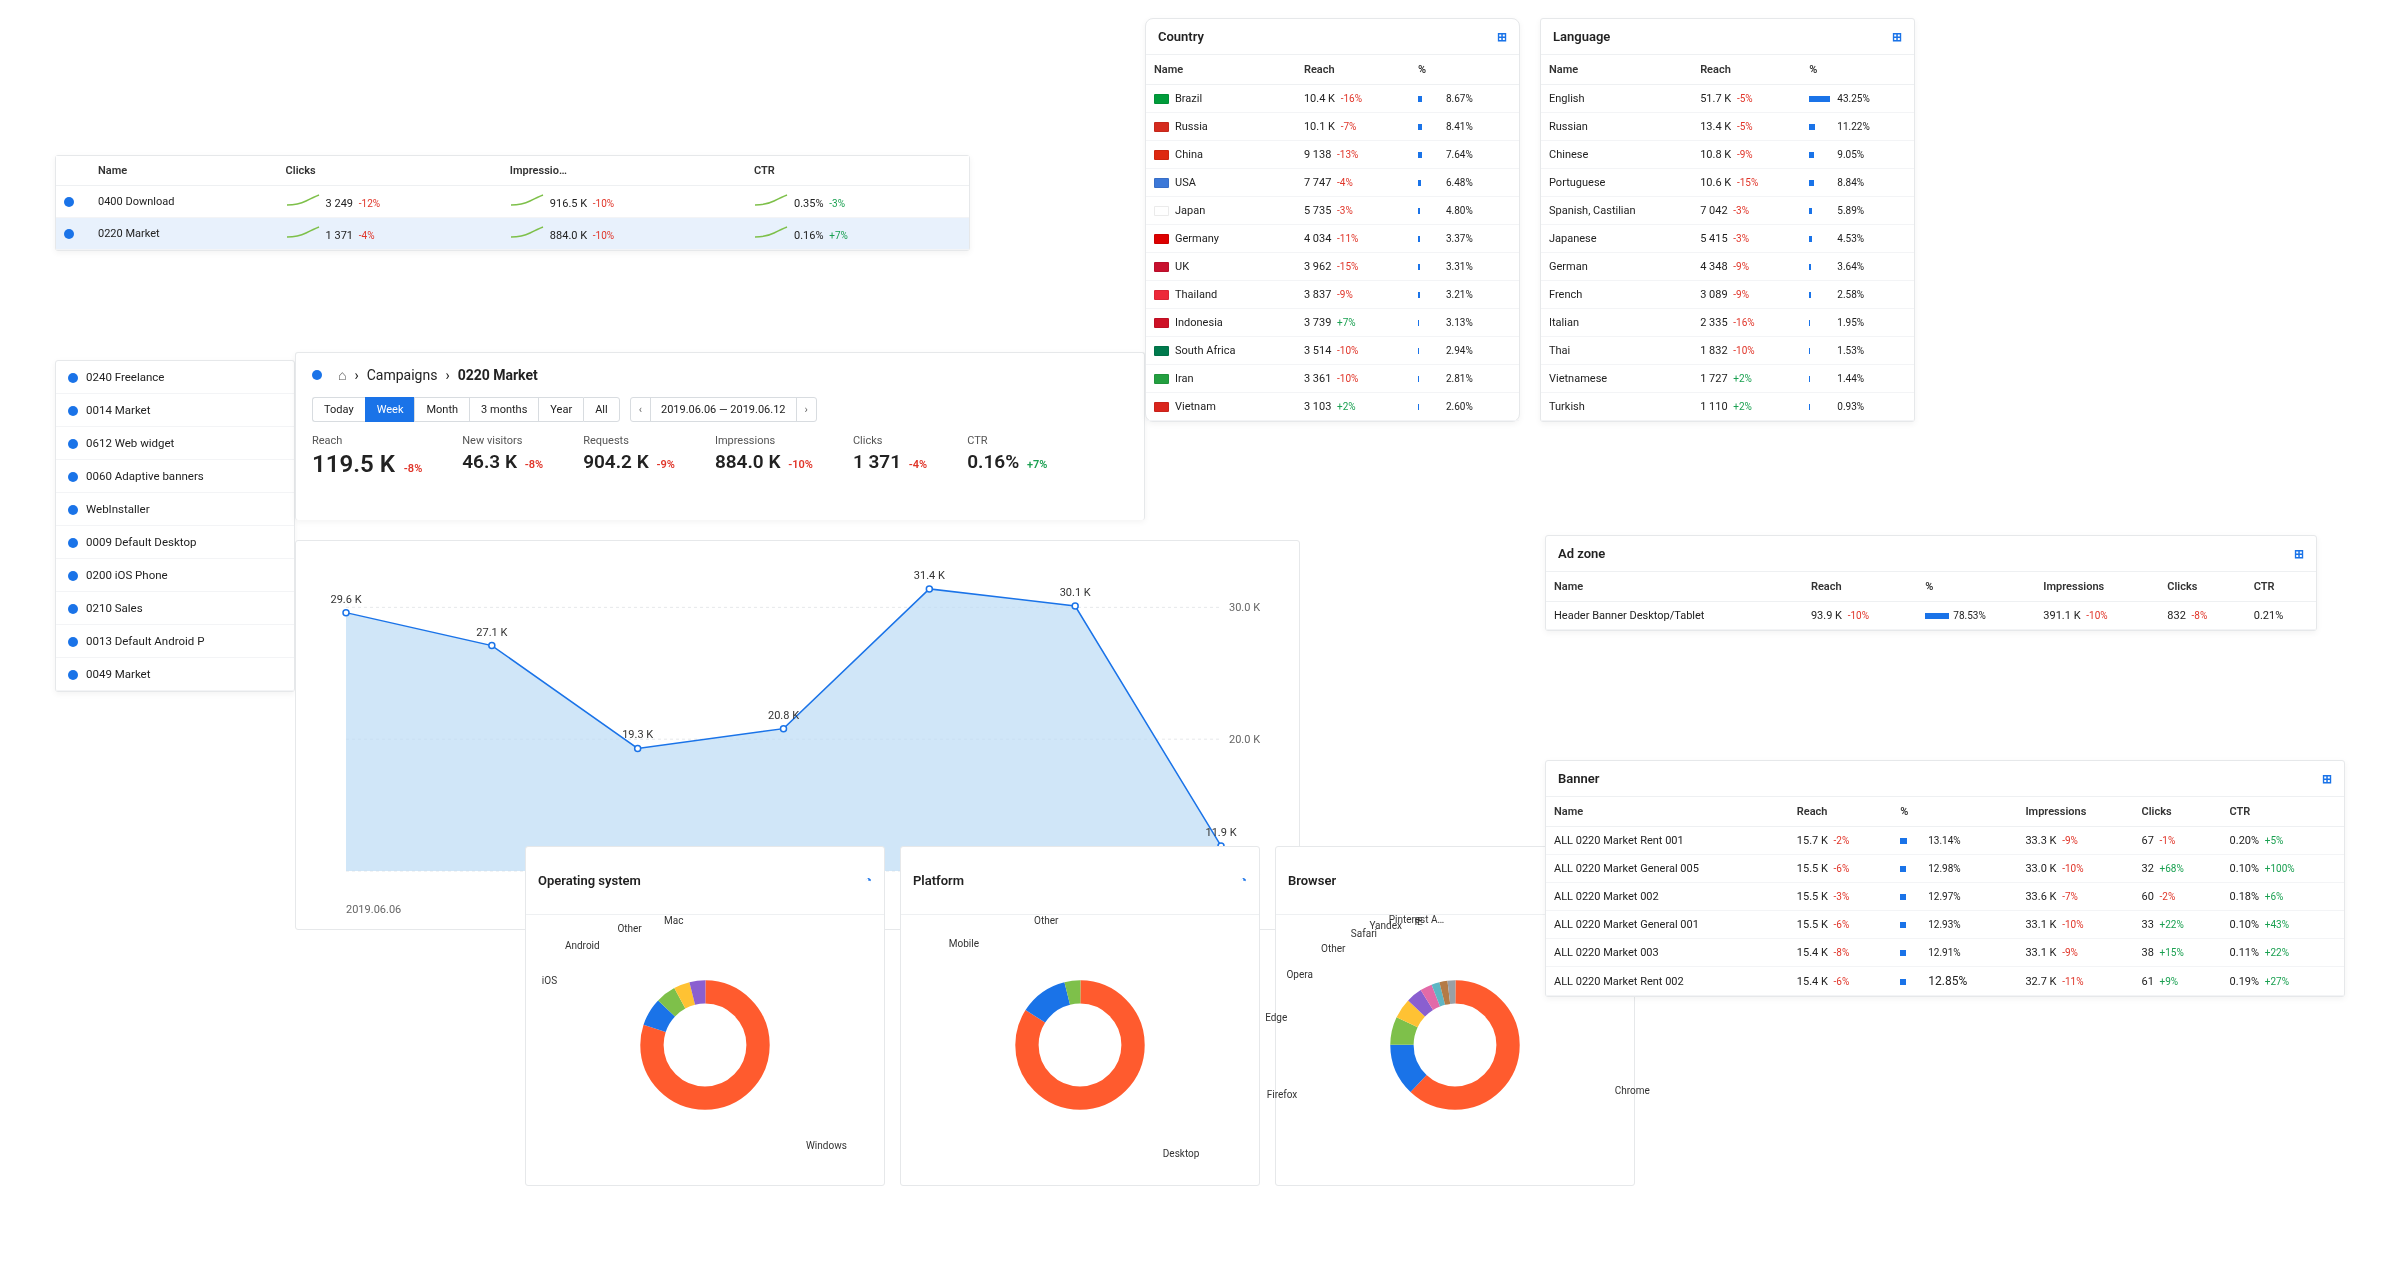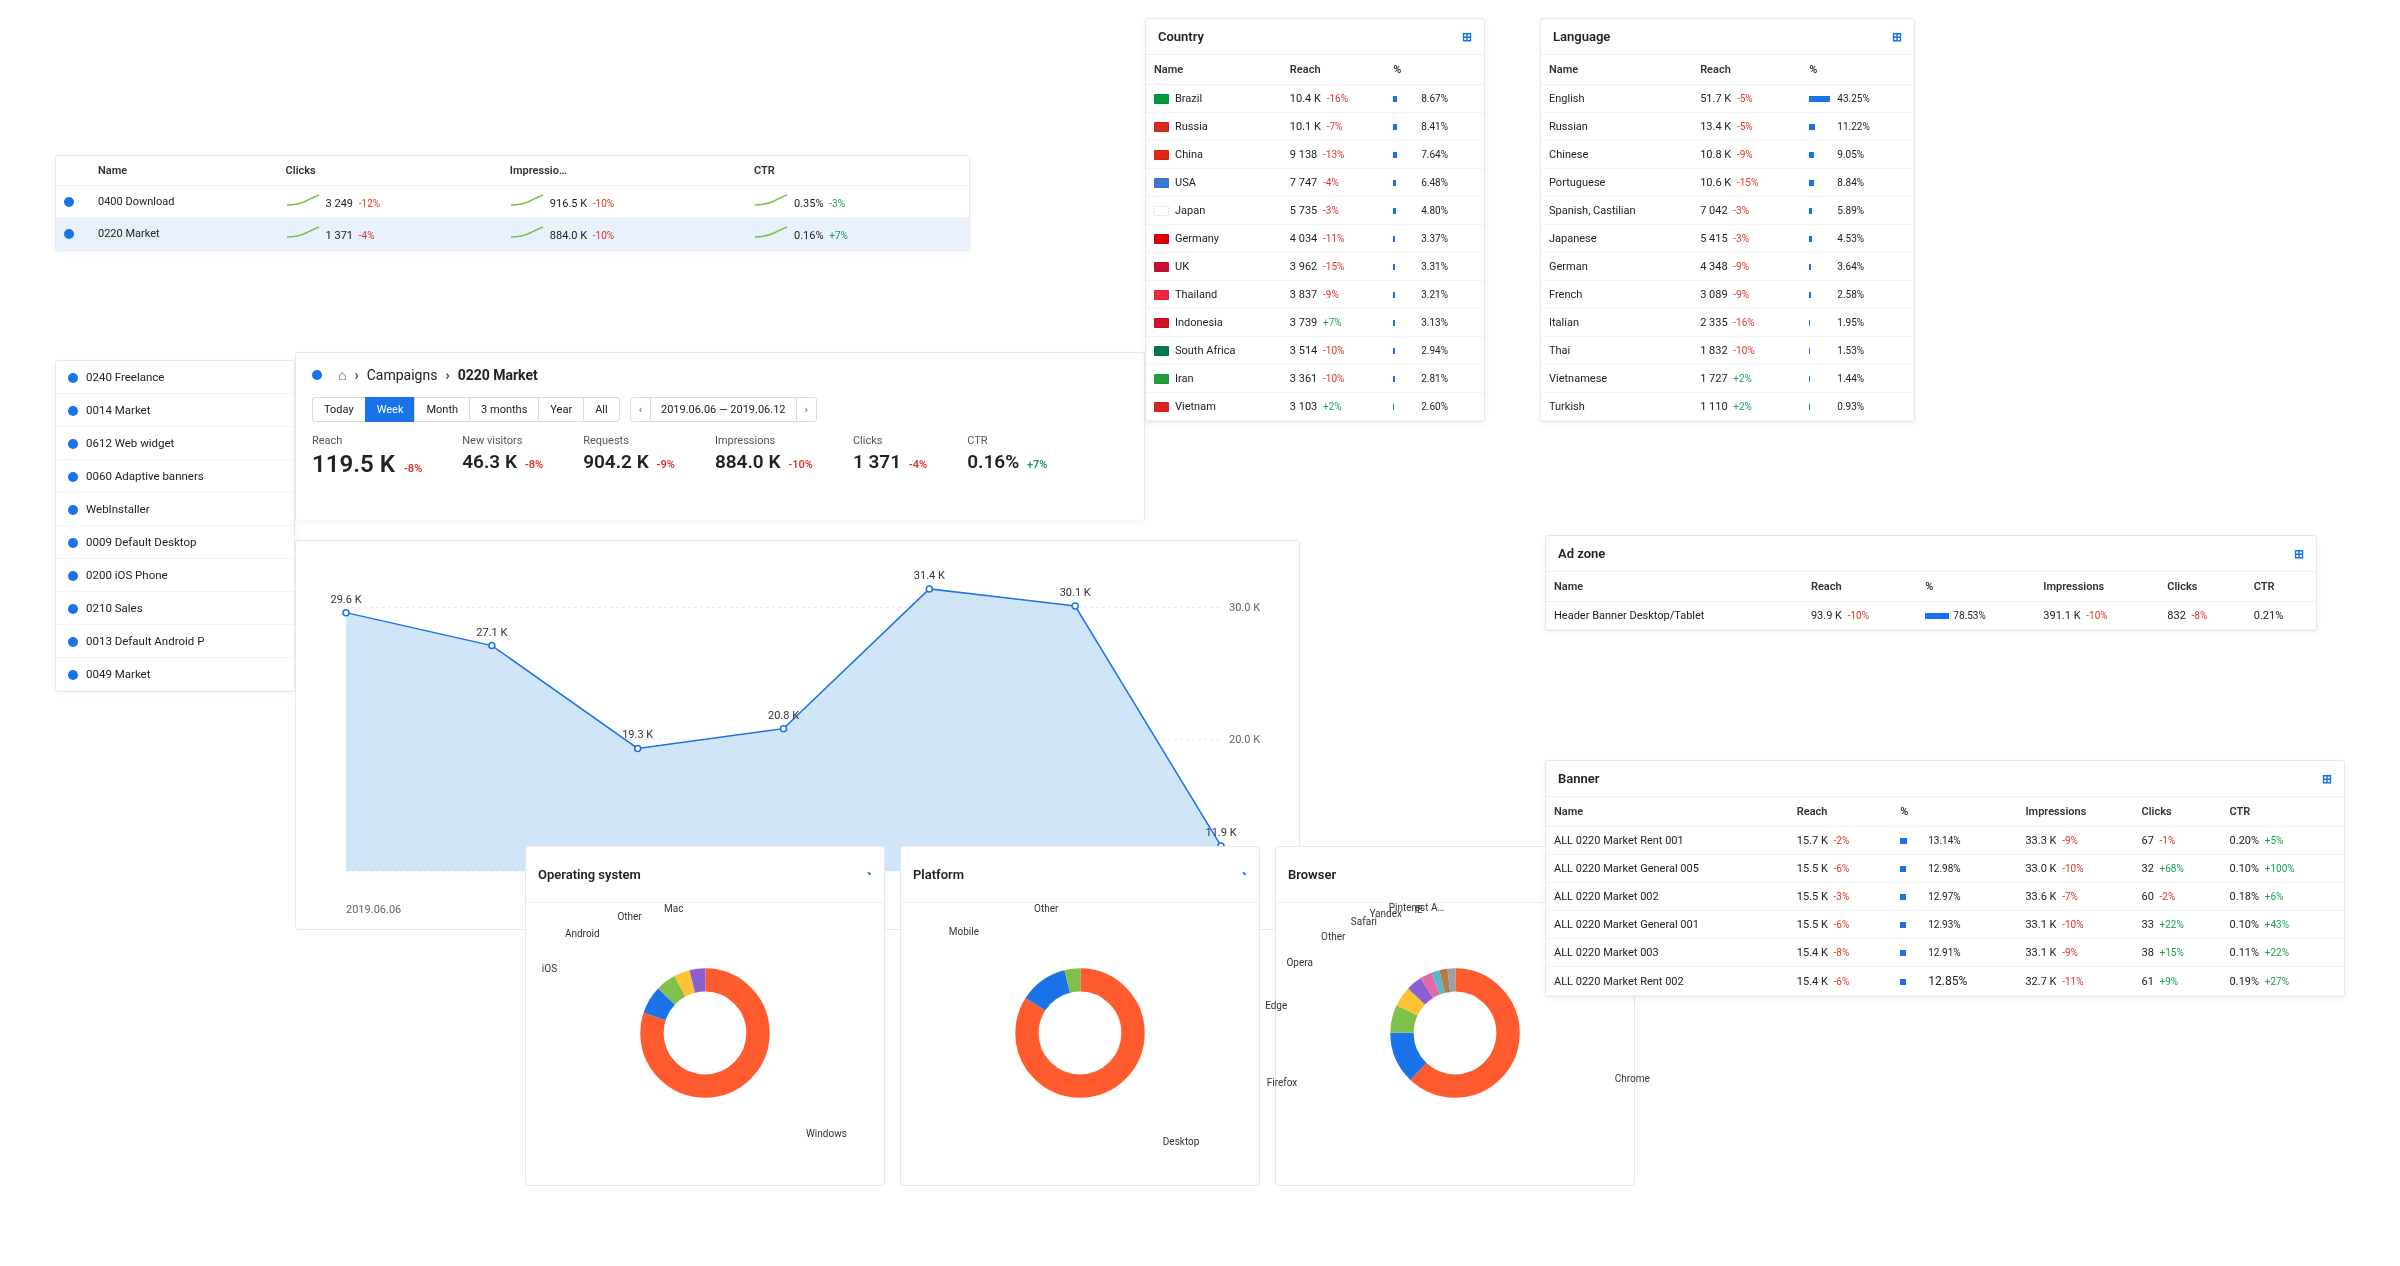--- a/index.html
+++ b/index.html
@@ -64,21 +64,21 @@
   .daterange { display:flex; align-items:center; margin-left:10px; border:1px solid #d8dce0; border-radius:3px; overflow:hidden; }
   .daterange .chev { padding:5px 8px; border-right:1px solid #d8dce0; cursor:pointer; color:#666; }
   .daterange .range { padding:5px 10px; }
   .daterange .chev.right { border-right:none; border-left:1px solid #d8dce0;}
   .kpis { display:flex; gap:40px; padding:0 16px 16px; }
   .kpi .label { font-size:11px; color:#555; margin-bottom:3px; }
   .kpi .val { font-size:19px; font-weight:600; }
   .delta-small { font-size:11px; }
   .chart-area { position:absolute; border:1px solid #e6e8ea; background:#fff; border-radius:3px; }
   .donut-panel { position:absolute; border:1px solid #e6e8ea; background:#fff; border-radius:3px; padding:0; }
-  .donut-header { padding:20px 12px; font-size:13px; font-weight:600; display:flex; justify-content:space-between; border-bottom:1px solid #eef0f2;}
+  .donut-header { padding:26px 12px; font-size:13px; font-weight:600; display:flex; justify-content:space-between; border-bottom:1px solid #eef0f2;}
   .donut-wrap { display:flex; align-items:center; justify-content:center; height:260px; position:relative; }
   .donut { width:140px; height:140px; }
   .donut-label { position:absolute; font-size:10px; color:#333; }
 </style>
 </head>
 <body>
 
 <div class="panel" style="left:55px; top:155px; width:915px;">
   <table class="tbl">
     <thead>
@@ -273,21 +273,21 @@
       <div class="donut-label" style="left: calc(3.156% + 0px); top: calc(39.5291% - 6px); transform: translateX(-100%);">Edge</div>
       <div class="donut-label" style="left: calc(10.3001% + 0px); top: calc(23.02% - 6px); transform: translateX(-100%);">Opera</div>
       <div class="donut-label" style="left: calc(19.4036% + 0px); top: calc(13.0154% - 6px); transform: translateX(-100%);">Other</div>
       <div class="donut-label" style="left: calc(28.2085% + 0px); top: calc(7.23169% - 6px); transform: translateX(-100%);">Safari</div>
       <div class="donut-label" style="left: calc(35.1672% + 0px); top: calc(4.34929% - 6px); transform: translateX(-100%);">Yandex</div>
       <div class="donut-label" style="left: calc(41.0057% + 0px); top: calc(2.85021% - 6px); transform: translateX(-100%);">IE</div>
       <div class="donut-label" style="left: calc(46.9861% + 0px); top: calc(2.09472% - 6px); transform: translateX(-100%);">Pinterest A…</div>
     </div>
 </div>
 
-<div class="panel" style="left:1145px; top:18px; width:340px;">
+<div class="panel" style="left:1145px; top:18px; width:375px;border-radius:8px;">
   <div class="panel-header">
       <span>Country</span>
       <span class="grid-icon">⊞</span>
     </div>
   <table class="tbl">
       <thead>
         <tr>
     <th>Name</th>
     <th>Reach</th>
     <th>%</th>

